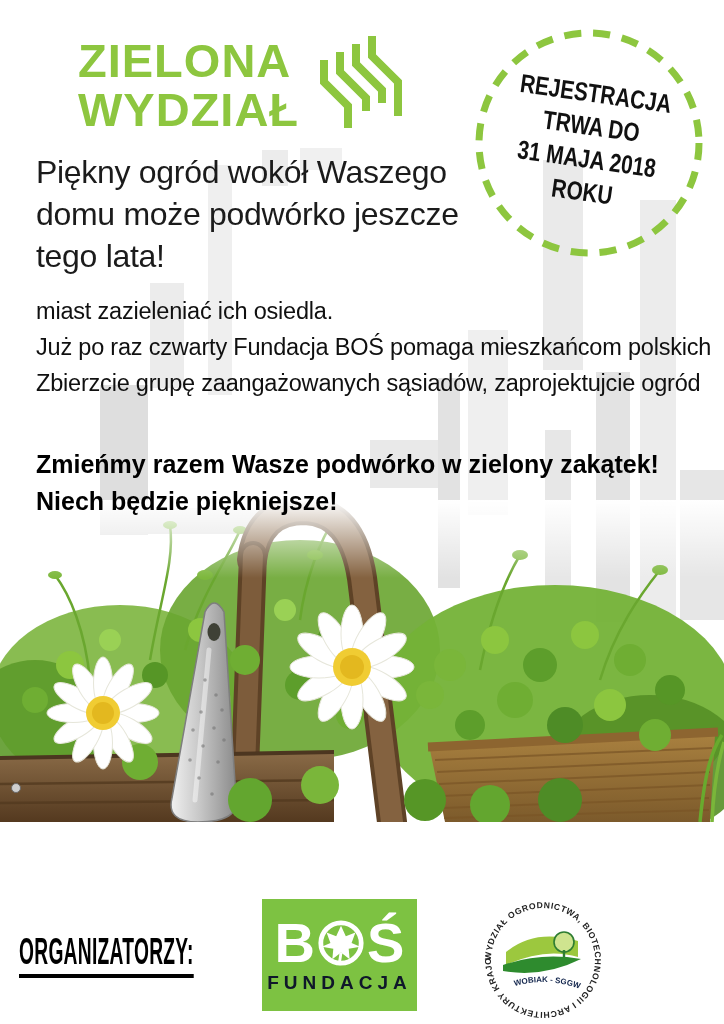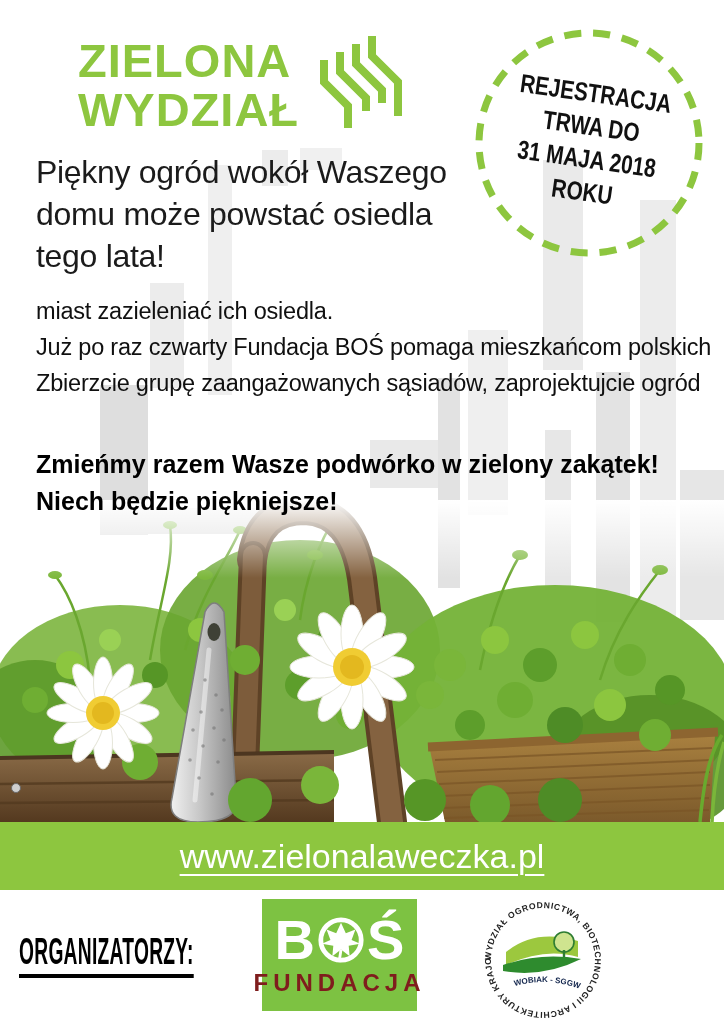--- a/index.html
+++ b/index.html
@@ -39,21 +39,21 @@
   
   .org-label{position:absolute;left:19px;top:931px;z-index:2;text-align:right;}
   .org-label span{display:inline-block;font-weight:bold;font-size:37px;color:#000;
     letter-spacing:0.5px;transform:scaleX(0.52);transform-origin:0 50%;
     border-bottom:4px solid #000;padding-bottom:1px;white-space:nowrap;}
   .bos{position:absolute;left:262px;top:899px;width:155px;height:112px;z-index:2;
     background:var(--bos-green);display:flex;flex-direction:column;
     align-items:center;justify-content:center;}
   .bos-row{display:flex;align-items:center;gap:1px;color:#fff;font-weight:bold;
     font-size:56px;line-height:52px;}
-  .bos-sub{color:#7f1d1d;font-weight:bold;font-size:24px;letter-spacing:5px;margin-top:3px;}
+  .bos-sub{color:#0f172a;font-weight:bold;font-size:19px;letter-spacing:5px;margin-top:3px;}
   .wobiak{position:absolute;left:479px;top:896px;width:128px;height:128px;z-index:2;}
 </style>
 </head>
 <body>
 
 <div class="poster">
 
   <div>
     <div class="wm" style="left:100px;top:385px;width:48px;height:150px;background:#dedede"></div>
     <div class="wm" style="left:100px;top:508px;width:170px;height:26px;background:#dedede"></div>
@@ -91,21 +91,21 @@
     <div class="badge-text">
       <span>REJESTRACJA</span>
       <span>TRWA DO</span>
       <span>31 MAJA 2018</span>
       <span>ROKU</span>
     </div>
   </div>
 
   <div class="headline">
     <div>Piękny ogród wokół Waszego</div>
-    <div>domu może powstać osiedla</div>
+    <div>domu może podwórko jeszcze</div>
     <div>tego lata!</div>
   </div>
 
   <div class="bodytext">
     <div>miast zazieleniać ich osiedla.</div>
     <div>Już po raz czwarty Fundacja BOŚ pomaga mieszkańcom polskich</div>
     <div>Zbierzcie grupę zaangażowanych sąsiadów, zaprojektujcie ogród</div>
   </div>
 
   <div class="cta">
@@ -280,23 +280,20 @@
         <ellipse cx="385" cy="167" rx="29" ry="11" transform="rotate(300 352 167)"></ellipse>
         <ellipse cx="385" cy="167" rx="29" ry="11" transform="rotate(330 352 167)"></ellipse>
       </g>
       <circle cx="352" cy="167" r="19" fill="#f0cc33"></circle>
         <circle cx="352" cy="167" r="12" fill="#e3b81f"></circle>
     </g>
 
     <rect x="0" y="0" width="724" height="78" fill="url(#topFade)"></rect>
   </svg>
 
-  <div class="banner">
-    <span class="banner-url">www.zielonalaweczka.pl</span>
-  </div>
 
   <div class="org-label">
     <span>ORGANIZATORZY:</span>
   </div>
 
   <div class="bos">
     <div class="bos-row">
       <span>B</span>
       <svg width="50" height="52" viewBox="0 0 52 52">
         <circle cx="26" cy="26" r="21" fill="none" stroke="#ffffff" stroke-width="5"></circle>

